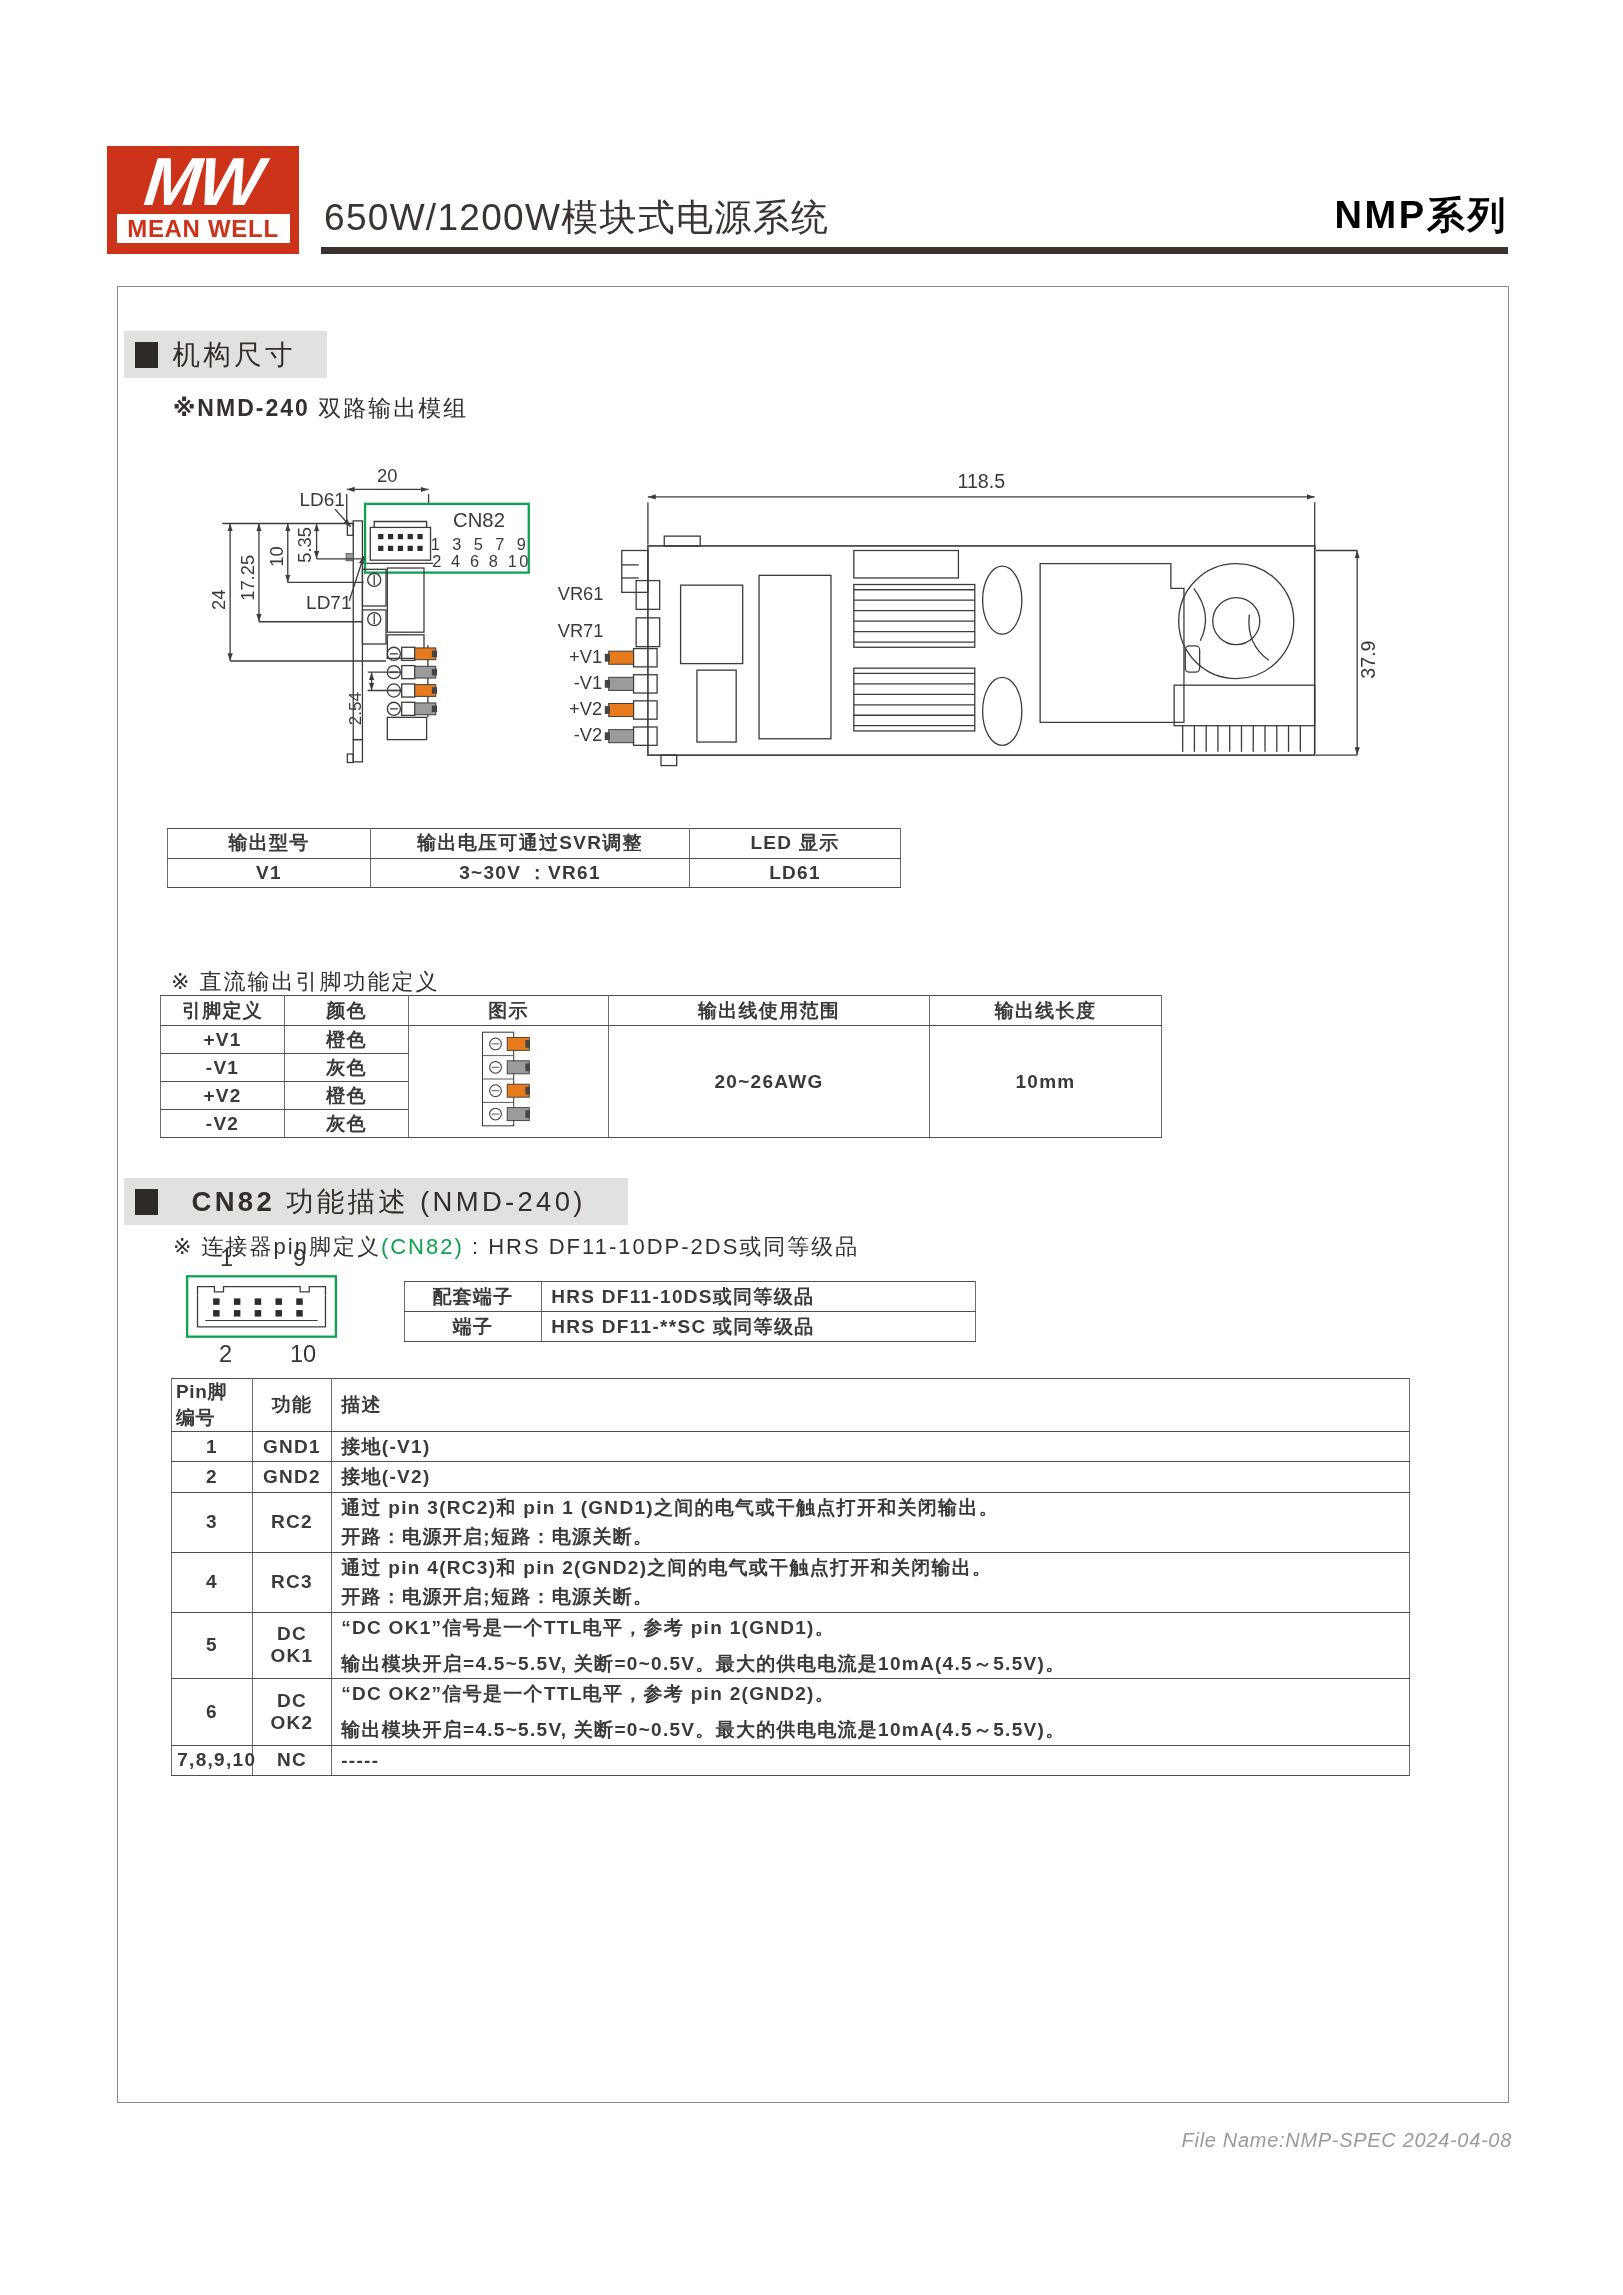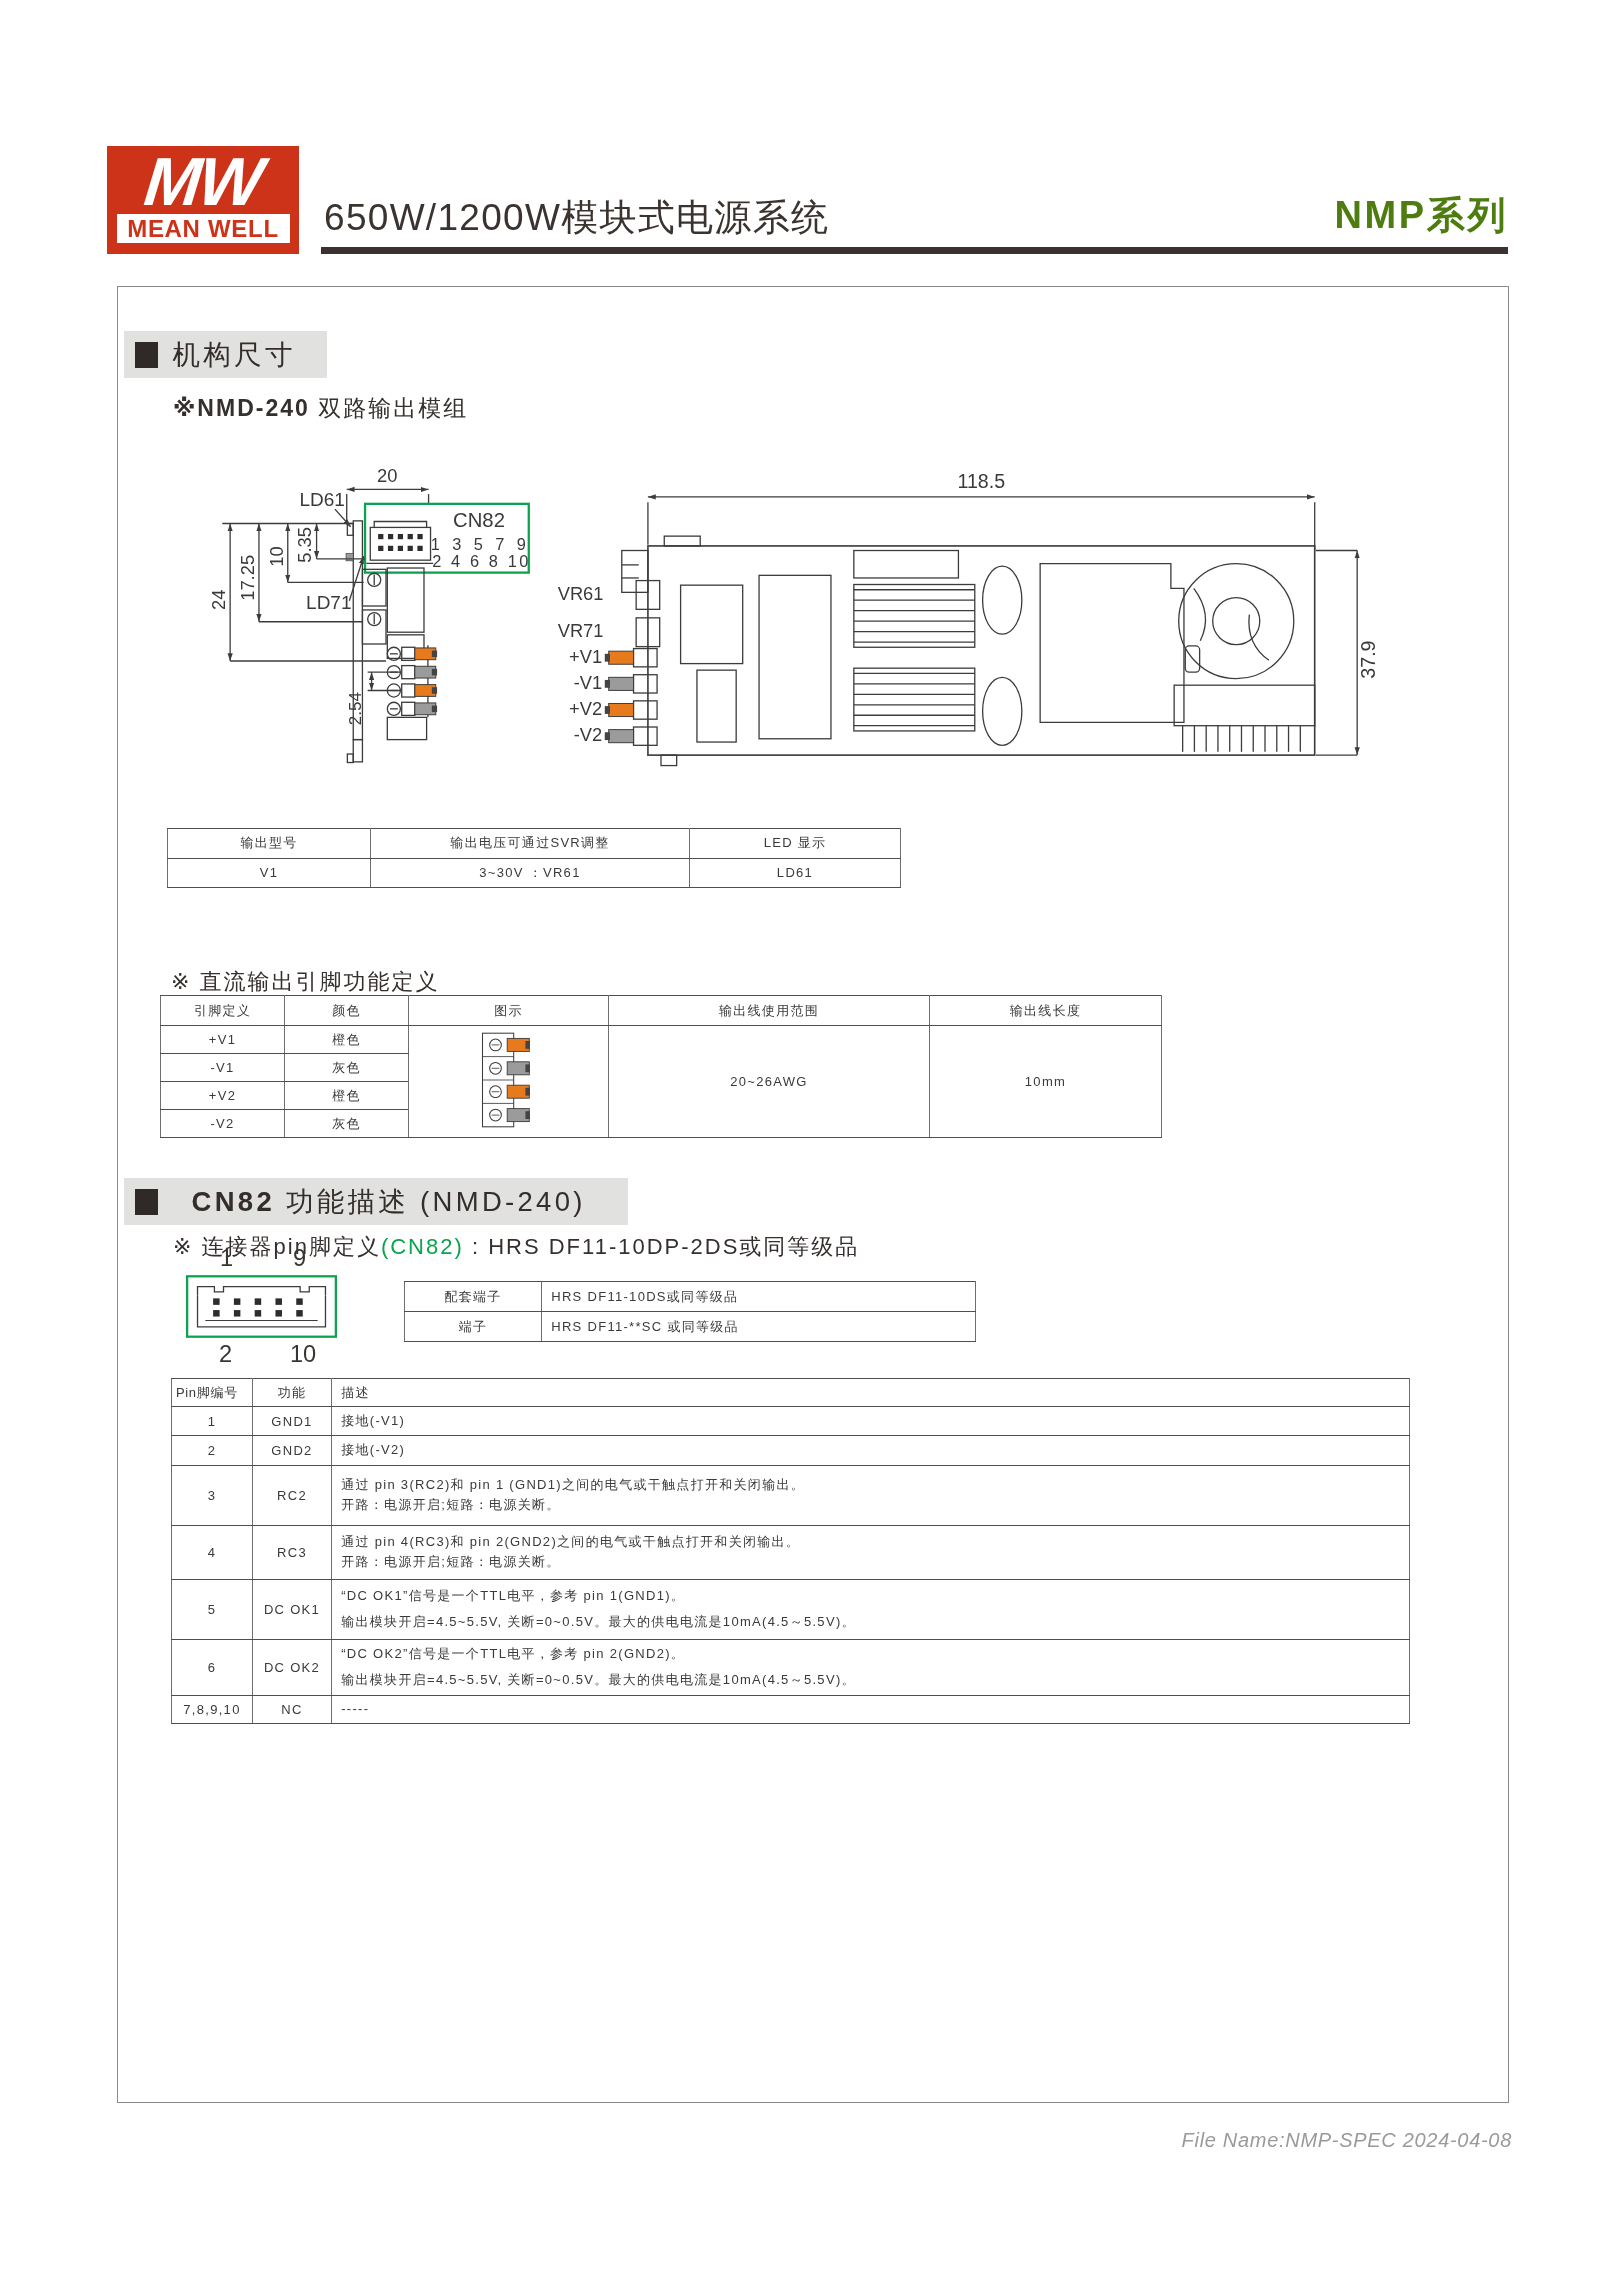--- a/index.html
+++ b/index.html
@@ -9,40 +9,40 @@
 
   
   .logo{left:107px;top:146px;width:192px;height:108px;background:#cd3318;
         display:flex;flex-direction:column;align-items:center;justify-content:flex-start;}
   .logo-mw{color:#ffffff;font-weight:bold;font-style:italic;font-size:68px;line-height:71px;
            letter-spacing:-2.6px;transform:skewX(-6deg);}
   .logo-strip{background:#ffffff;color:#cd3318;font-weight:bold;font-size:24px;
               width:173px;height:29px;line-height:29px;text-align:center;letter-spacing:0.7px;
               margin-top:-2.6px;}
   .doc-title{left:324px;top:193px;font-size:37px;letter-spacing:1.3px;color:#3a3330;white-space:nowrap;}
-  .doc-series{right:115px;top:190px;font-size:38px;font-weight:bold;letter-spacing:2.6px;color:#4d7c0f;}
+  .doc-series{right:115px;top:190px;font-size:38px;font-weight:bold;letter-spacing:2.6px;color:#000000;}
   .header-rule{left:321px;top:247px;width:1187px;height:7.2px;background:#3b3230;}
 
   
   .content-box{left:117px;top:286px;width:1390px;height:1815px;border:1.3px solid #8a8a8a;background:#fff;}
 
   .section-hd{background:#e1e1df;display:flex;align-items:center;font-size:27.5px;letter-spacing:3.3px;
               color:#332d2b;padding-left:10.5px;box-sizing:border-box;}
   .sq{display:inline-block;width:23.6px;height:26px;background:#2f2927;margin-right:14.4px;flex:0 0 auto;}
   .hd1{left:124px;top:331px;width:203px;height:47px;}
   .hd2{left:124px;top:1178px;width:504px;height:47px;gap:19px;}
   .bold{font-weight:bold;}
 
   .note{font-size:23px;letter-spacing:2px;color:#352f2d;white-space:nowrap;}
   .green-txt{color:#0ca24e;}
 
   
   table{border-collapse:collapse;table-layout:fixed;background:#fff;}
   td,th{border:0.7px solid #6e6e6e;border-top:1.3px solid #4f4f4f;border-bottom:1.3px solid #4f4f4f;
-        font-weight:normal;font-size:13px;letter-spacing:1.3px;color:#3a3a3a;
+        font-weight:bold;font-size:19px;letter-spacing:1.3px;color:#3a3a3a;
         text-align:center;vertical-align:middle;padding:0 5.2px;box-sizing:border-box;}
   table{border:1.3px solid #4f4f4f;}
   .t-left{text-align:left;padding-left:9.2px;}
   .desc-line{display:block;line-height:1.55;text-align:left;}
 
   .svg-ink{stroke:#3c3c3c;fill:none;stroke-width:2;}
   text{fill:#3a3a3a;}
 
   .footer{right:111px;top:2129px;font-size:20px;font-style:italic;color:#9a9a9a;letter-spacing:0.7px;}
 </style>

